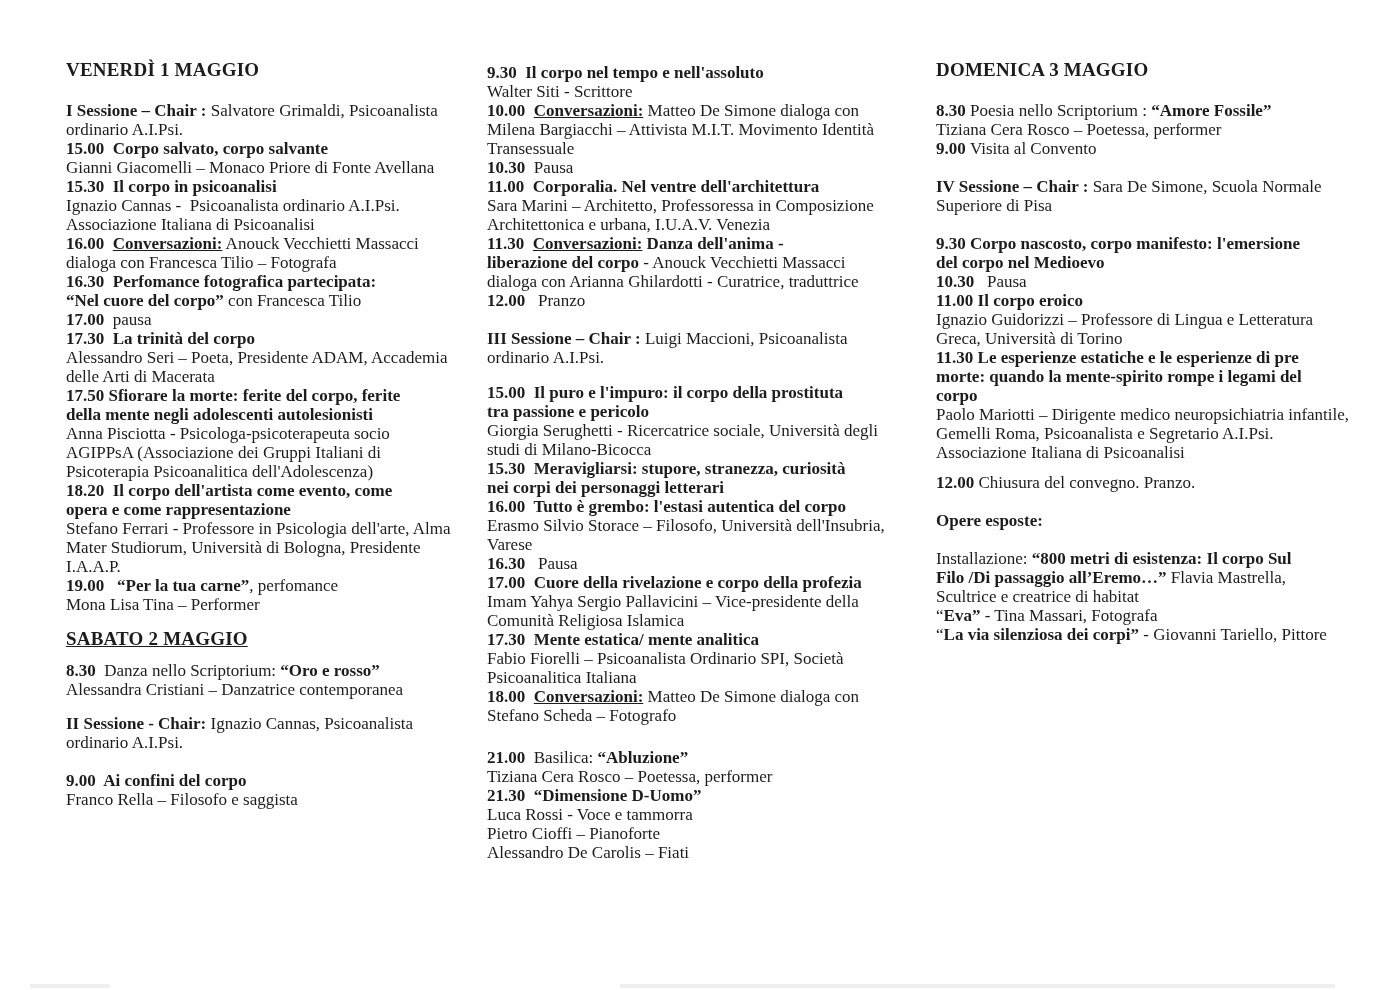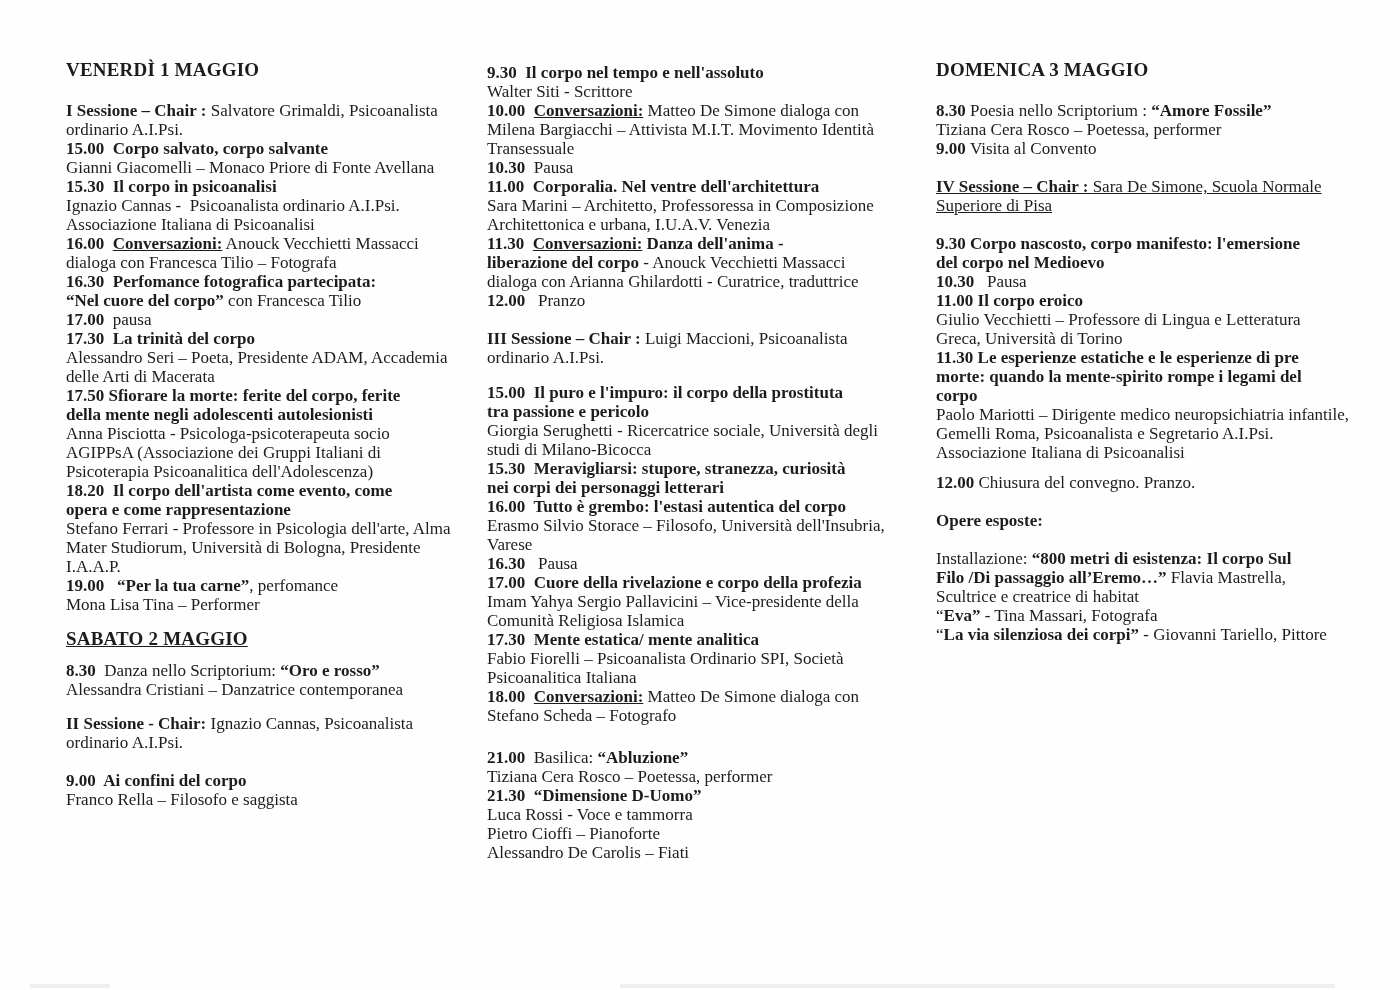--- a/index.html
+++ b/index.html
@@ -126,29 +126,29 @@
       <p class="para"><span class="b">21.30  “Dimensione D-Uomo”
 </span><span>Luca Rossi - Voce e tammorra
 Pietro Cioffi – Pianoforte
 Alessandro De Carolis – Fiati</span></p>
     </section>
   <section class="col col-3">
       <h2 class="day-heading">DOMENICA 3 MAGGIO</h2>
       <p class="para" style="margin-top: 19px;"><span class="b">8.30 </span><span>Poesia nello Scriptorium : </span><span class="b">“Amore Fossile”</span><span>
 Tiziana Cera Rosco – Poetessa, performer</span></p>
       <p class="para"><span class="b">9.00 </span><span>Visita al Convento</span></p>
-      <p class="para" style="margin-top: 19px; text-decoration: underline;"><span class="b">IV Sessione – Chair : </span><span>Sara De Simone, Scuola Normale
+      <p class="para" style="margin-top: 19px;"><span class="b">IV Sessione – Chair : </span><span>Sara De Simone, Scuola Normale
 Superiore di Pisa</span></p>
       <p class="para" style="margin-top: 19px;"><span class="b">9.30 Corpo nascosto, corpo manifesto: l'emersione
 del corpo nel Medioevo
 </span></p>
       <p class="para"></p>
       <p class="para"><span class="b">10.30   </span><span>Pausa</span></p>
       <p class="para"><span class="b">11.00 Il corpo eroico
-</span><span>Giulio Vecchietti – Professore di Lingua e Letteratura
+</span><span>Ignazio Guidorizzi – Professore di Lingua e Letteratura
 Greca, Università di Torino</span></p>
       <p class="para"><span class="b">11.30 Le esperienze estatiche e le esperienze di pre
 morte: quando la mente-spirito rompe i legami del
 corpo
 </span><span>Paolo Mariotti – Dirigente medico neuropsichiatria infantile,
 Gemelli Roma, Psicoanalista e Segretario A.I.Psi.
 Associazione Italiana di Psicoanalisi</span></p>
       <p class="para" style="margin-top: 11.4px;"><span class="b">12.00 </span><span>Chiusura del convegno. Pranzo.</span></p>
       <p class="para" style="margin-top: 19px;"><span class="b">Opere esposte:</span></p>
       <p class="para" style="margin-top: 19px;"><span>Installazione: </span><span class="b">“800 metri di esistenza: Il corpo Sul

